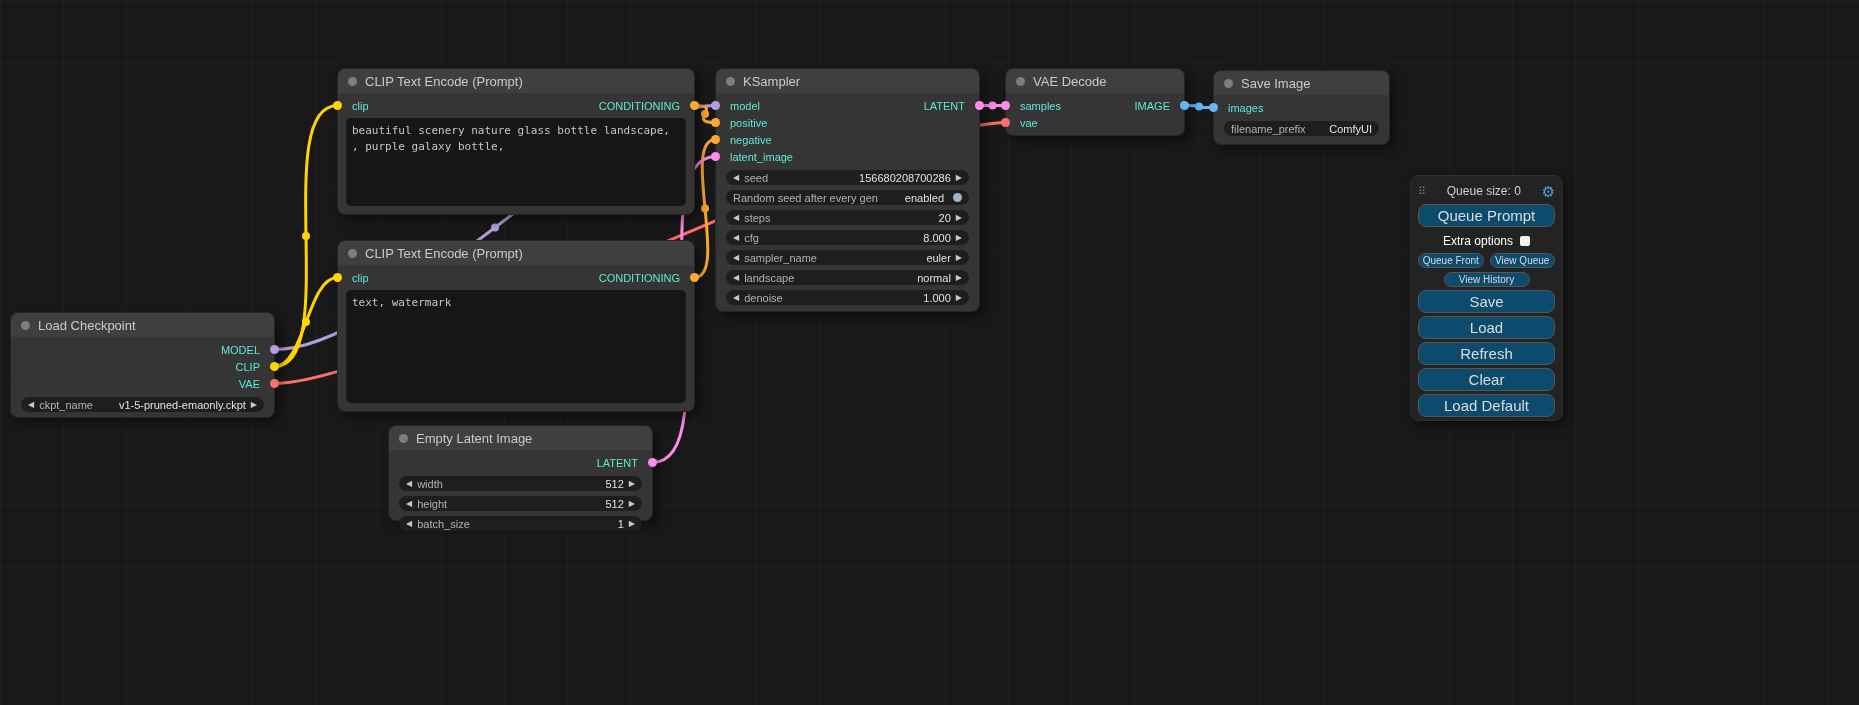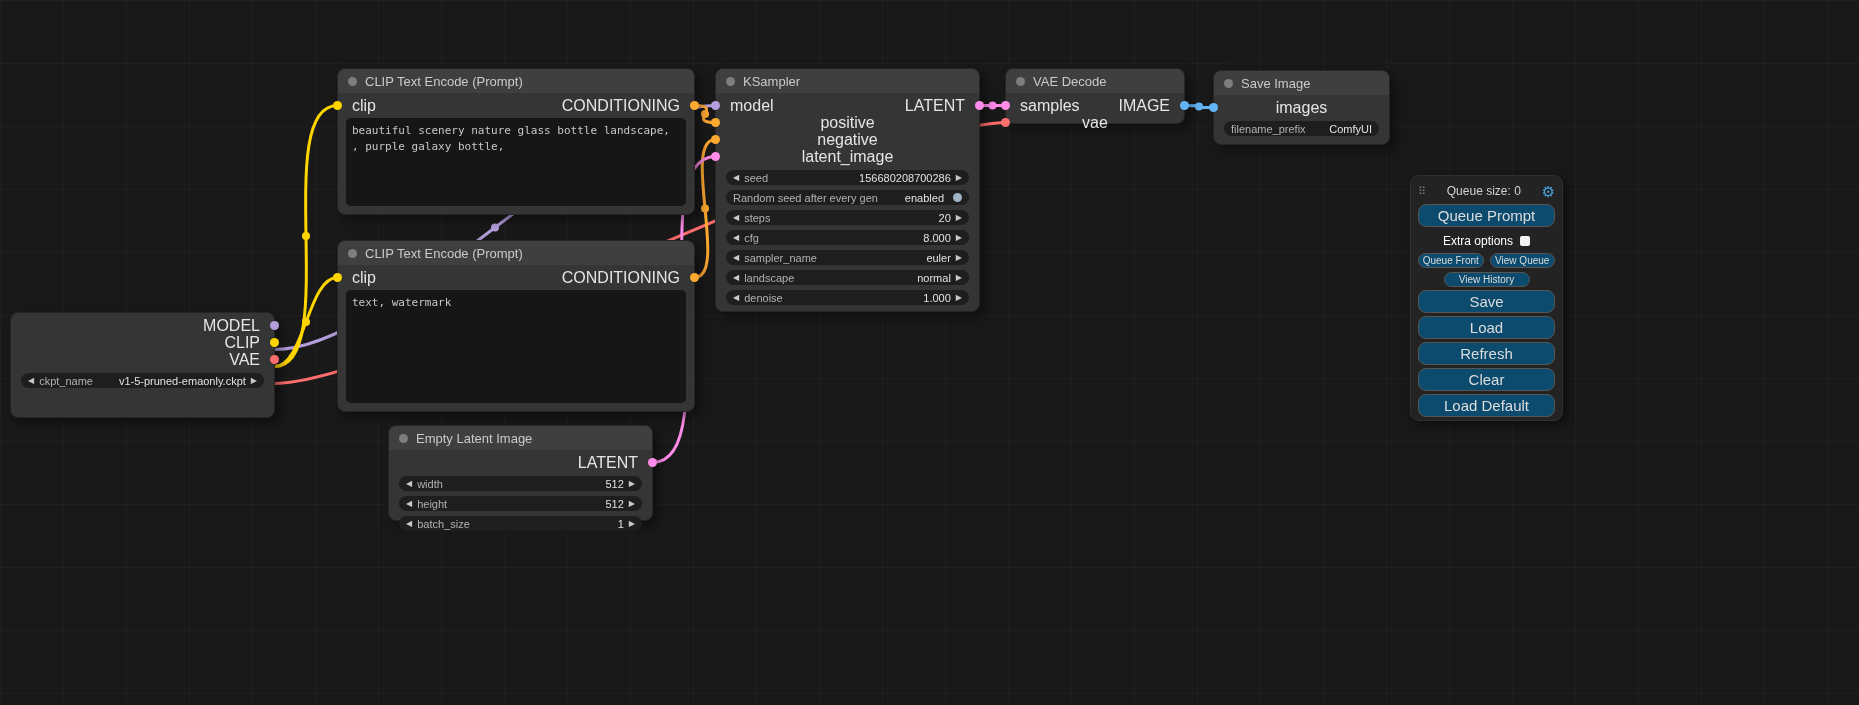--- a/index.html
+++ b/index.html
@@ -17,21 +17,21 @@
 
   
   .node{position:absolute;z-index:2;background:#353535;border:1px solid #252525;
         border-radius:8px;box-shadow:5px 5px 12px rgba(0,0,0,.45);
         display:flex;flex-direction:column}
   .ntitle{height:24px;flex:0 0 24px;display:flex;align-items:center;gap:8px;padding:0 10px;
         background:#3f3f3f;border-radius:7px 7px 0 0;color:#cacaca;font-size:13px;white-space:nowrap}
   .ndot{width:9px;height:9px;border-radius:50%;background:#7e7e7e;flex:0 0 9px}
   .nbody{flex:1;display:flex;flex-direction:column;padding-top:4px;position:relative}
   .srow{position:relative;height:17px;flex:0 0 17px;display:flex;align-items:center;
-        justify-content:center;padding:0 14px;font-size:16px;color:#e5e5e5}
+        justify-content:space-between;padding:0 14px;font-size:11px;color:#5eead4}
   .sin{display:flex;align-items:center;white-space:nowrap}
   .sout{display:flex;align-items:center;margin-left:auto;white-space:nowrap}
   .pdot{position:absolute;width:9px;height:9px;border-radius:50%;top:4px;background:#888}
   .pdot.in{left:-5px}
   .pdot.out{right:-5px}
   .widget{height:15px;flex:0 0 15px;margin:5px 10px 0;background:#1e1e1e;border-radius:8px;
         display:flex;align-items:center;padding:0 7px;font-size:11px;color:#cfcfcf;gap:5px;cursor:pointer}
   .arr{font-size:8px;color:#c9c9c9;line-height:1}
   .wl{color:#b2b2b2;white-space:nowrap;overflow:hidden}
   .wv{margin-left:auto;color:#e2e2e2;white-space:nowrap}
@@ -79,20 +79,24 @@
       <circle cx="705" cy="208.5" r="4" fill="#FFA931"></circle>
       <path d="M 652.5 462.5 C 730.604497309694 462.5 637.395502690306 156.5 715.5 156.5" stroke="#FF8CE9" stroke-width="3" fill="none" stroke-linecap="round"></path>
       <circle cx="684" cy="309.5" r="4" fill="#FF8CE9"></circle>
       <path d="M 979.5 105.5 C 1009.5 105.5 975.5 105.5 1005.5 105.5" stroke="#FF8CE9" stroke-width="3" fill="none" stroke-linecap="round"></path>
       <circle cx="992.5" cy="105.5" r="4" fill="#FF8CE9"></circle>
       <path d="M 1184.5 105.5 C 1214.5 105.5 1183.5 107.5 1213.5 107.5" stroke="#64B5F6" stroke-width="3" fill="none" stroke-linecap="round"></path>
       <circle cx="1199" cy="106.5" r="4" fill="#64B5F6"></circle>
     </svg>
 
   <div class="node" style="left:10px;top:312px;width:265px;height:106px">
+    <div class="ntitle">
+      <span class="ndot"></span>
+      <span>Load Checkpoint</span>
+    </div>
     <div class="nbody">
       <div class="srow">
         <span class="sout">MODEL</span>
         <span class="pdot out" style="background: rgb(179, 157, 219);"></span>
       </div>
       <div class="srow">
         <span class="sout">CLIP</span>
         <span class="pdot out" style="background: rgb(255, 213, 0);"></span>
       </div>
       <div class="srow">
@@ -233,21 +237,21 @@
       </div>
       <div class="widget">
         <span class="arr">◀</span>
         <span class="wl">denoise</span>
         <span class="wv">1.000</span>
         <span class="arr">▶</span>
       </div>
     </div>
   </div>
 
-  <div class="node" style="left:1005px;top:68px;width:180px;height:56px">
+  <div class="node" style="left:1005px;top:68px;width:180px;height:68px">
     <div class="ntitle">
       <span class="ndot"></span>
       <span>VAE Decode</span>
     </div>
     <div class="nbody">
       <div class="srow">
         <span class="sin">samples</span>
         <span class="pdot in" style="background: rgb(255, 140, 233);"></span>
         <span class="sout">IMAGE</span>
         <span class="pdot out" style="background: rgb(100, 181, 246);"></span>

